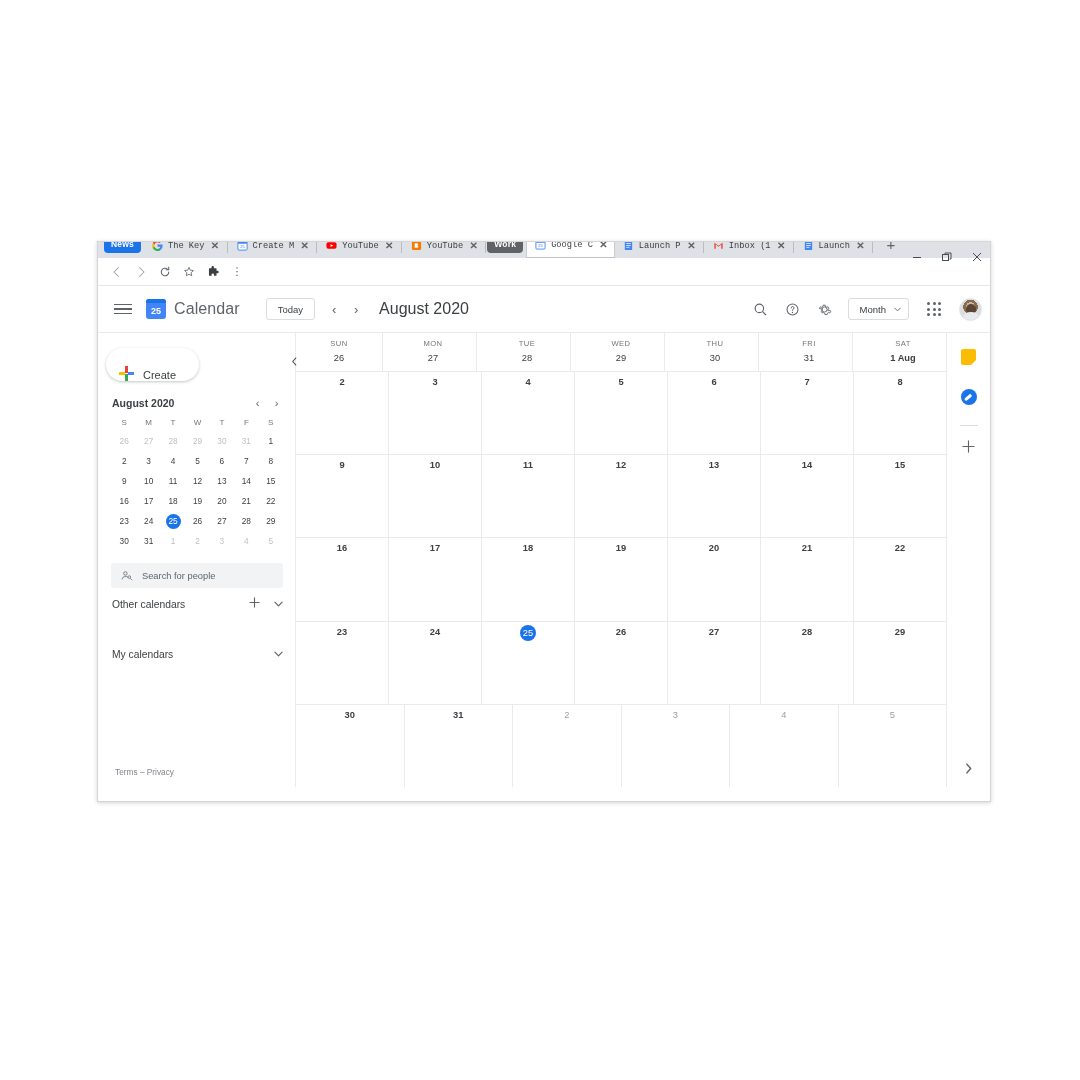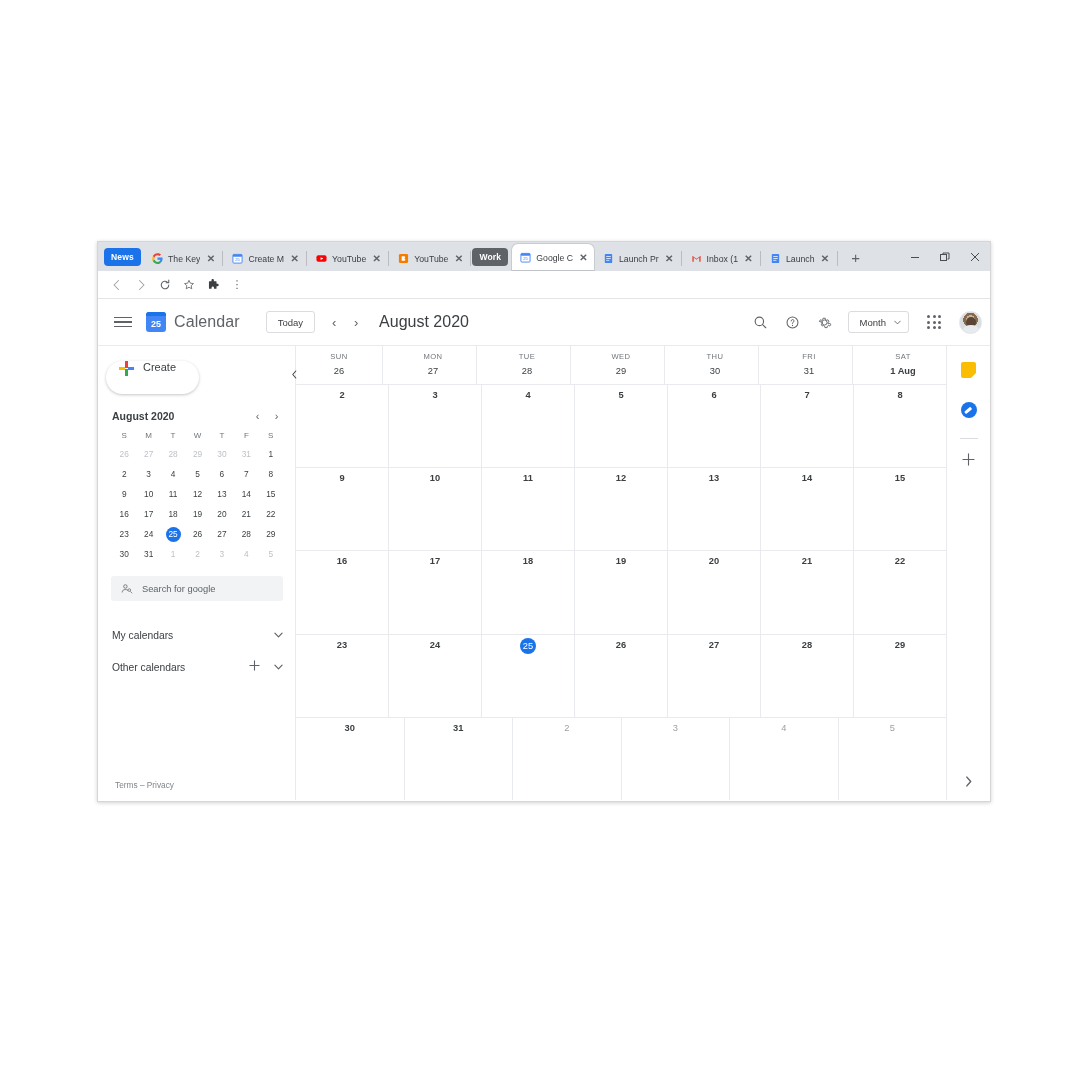--- a/index.html
+++ b/index.html
@@ -15,21 +15,21 @@
     left: 97px; top: 241px;
     width: 894px; height: 561px;
     background: #ffffff;
     border: 1px solid #d6d6d6;
     box-shadow: 0 1px 4px rgba(0,0,0,0.18);
     overflow: hidden;
   }
 
   
   .tabstrip {
-    height: 29px;
+    height: 16px;
     background: #dee1e6;
     display: flex;
     align-items: flex-end;
     padding-left: 6px;
     position: relative;
   }
   .tabgroup-chip {
     height: 18px;
     border-radius: 4px;
     color: #fff;
@@ -51,20 +51,21 @@
     position: relative;
     flex: none;
     border-radius: 7px 7px 0 0;
     gap: 5px;
   }
   .tab .favicon { width: 11px; height: 11px; flex: none; display:block; }
   .tab .tab-title {
     white-space: nowrap; overflow: hidden;
     max-width: 42px;
     color: #3c4043;
+    font-family: Liberation Mono, monospace;
   }
   .tab .tab-close {
     font-size: 10px; color: #5f6368; line-height: 1;
     width: 11px; text-align: center; flex: none; font-weight: bold;
   }
   .tab.active {
     background: #ffffff;
     height: 28px;
     box-shadow: 0 -1px 0 #c0c4c8 inset;
     border: 1px solid #c8cbcf;
@@ -208,21 +209,21 @@
     border-right: 1px solid #e8eaed;
     display:flex; flex-direction:column;
     position:relative;
     background:#fff;
   }
   .create-btn {
     margin: 15px 0 0 8px;
     height: 33px; width: 93px;
     border-radius: 17px;
     box-shadow: 0 1px 3px rgba(60,64,67,.3);
-    display:flex; align-items:flex-start; gap:9px;
+    display:flex; align-items:flex-end; gap:9px;
     padding-left: 13px;
     background:#fff;
   }
   .plus-multi { position:relative; width:15px; height:15px; flex:none; }
   .plus-multi i { position:absolute; display:block; }
   .plus-multi .v1 { left:6px; top:0;  width:3px; height:7px; background:#ea4335; }
   .plus-multi .v2 { left:6px; top:8px; width:3px; height:7px; background:#34a853; }
   .plus-multi .h1 { top:6px; left:0;  width:6px; height:3px; background:#fbbc04; }
   .plus-multi .h2 { top:6px; left:9px; width:6px; height:3px; background:#4285f4; }
   .create-label { font-size:11px; color:#3c4043; }
@@ -639,42 +640,42 @@
             </div>
         </div>
 
         <div class="people-search">
           <svg width="12" height="12" viewBox="0 0 18 18">
             <circle cx="6.6" cy="5.2" r="2.6" fill="none" stroke="#5f6368" stroke-width="1.2"></circle>
             <path d="M1.8 13.6c0-2.5 2.1-3.8 4.8-3.8 1.3 0 2.5.3 3.4.9" fill="none" stroke="#5f6368" stroke-width="1.2" stroke-linecap="round"></path>
             <circle cx="12.4" cy="10.6" r="2" fill="none" stroke="#5f6368" stroke-width="1.1"></circle>
             <path d="M14.4 13l2 2" stroke="#5f6368" stroke-width="1.1" stroke-linecap="round"></path>
           </svg>
-          <span>Search for google</span>
-        </div>
-
-        <div class="cal-section first">
-          <span>My calendars</span>
-          <span class="sp">
-            <span class="chev">
-              <svg width="9" height="6" viewBox="0 0 10 6">
-                  <path d="M1 1l4 4 4-4" fill="none" stroke="#5f6368" stroke-width="1.3" stroke-linecap="round" stroke-linejoin="round"></path>
-                </svg>
-            </span>
-          </span>
+          <span>Search for people</span>
         </div>
 
         <div class="cal-section">
           <span>Other calendars</span>
           <span class="sp">
             <span class="plus">
               <svg width="11" height="11" viewBox="0 0 12 12">
                   <path d="M6 1v10M1 6h10" stroke="#5f6368" stroke-width="1.2" stroke-linecap="round"></path>
                 </svg>
             </span>
+            <span class="chev">
+              <svg width="9" height="6" viewBox="0 0 10 6">
+                  <path d="M1 1l4 4 4-4" fill="none" stroke="#5f6368" stroke-width="1.3" stroke-linecap="round" stroke-linejoin="round"></path>
+                </svg>
+            </span>
+          </span>
+        </div>
+
+        <div class="cal-section first">
+          <span>My calendars</span>
+          <span class="sp">
             <span class="chev">
               <svg width="9" height="6" viewBox="0 0 10 6">
                   <path d="M1 1l4 4 4-4" fill="none" stroke="#5f6368" stroke-width="1.3" stroke-linecap="round" stroke-linejoin="round"></path>
                 </svg>
             </span>
           </span>
         </div>
 
         <div class="terms">Terms – Privacy</div>
       </div>

